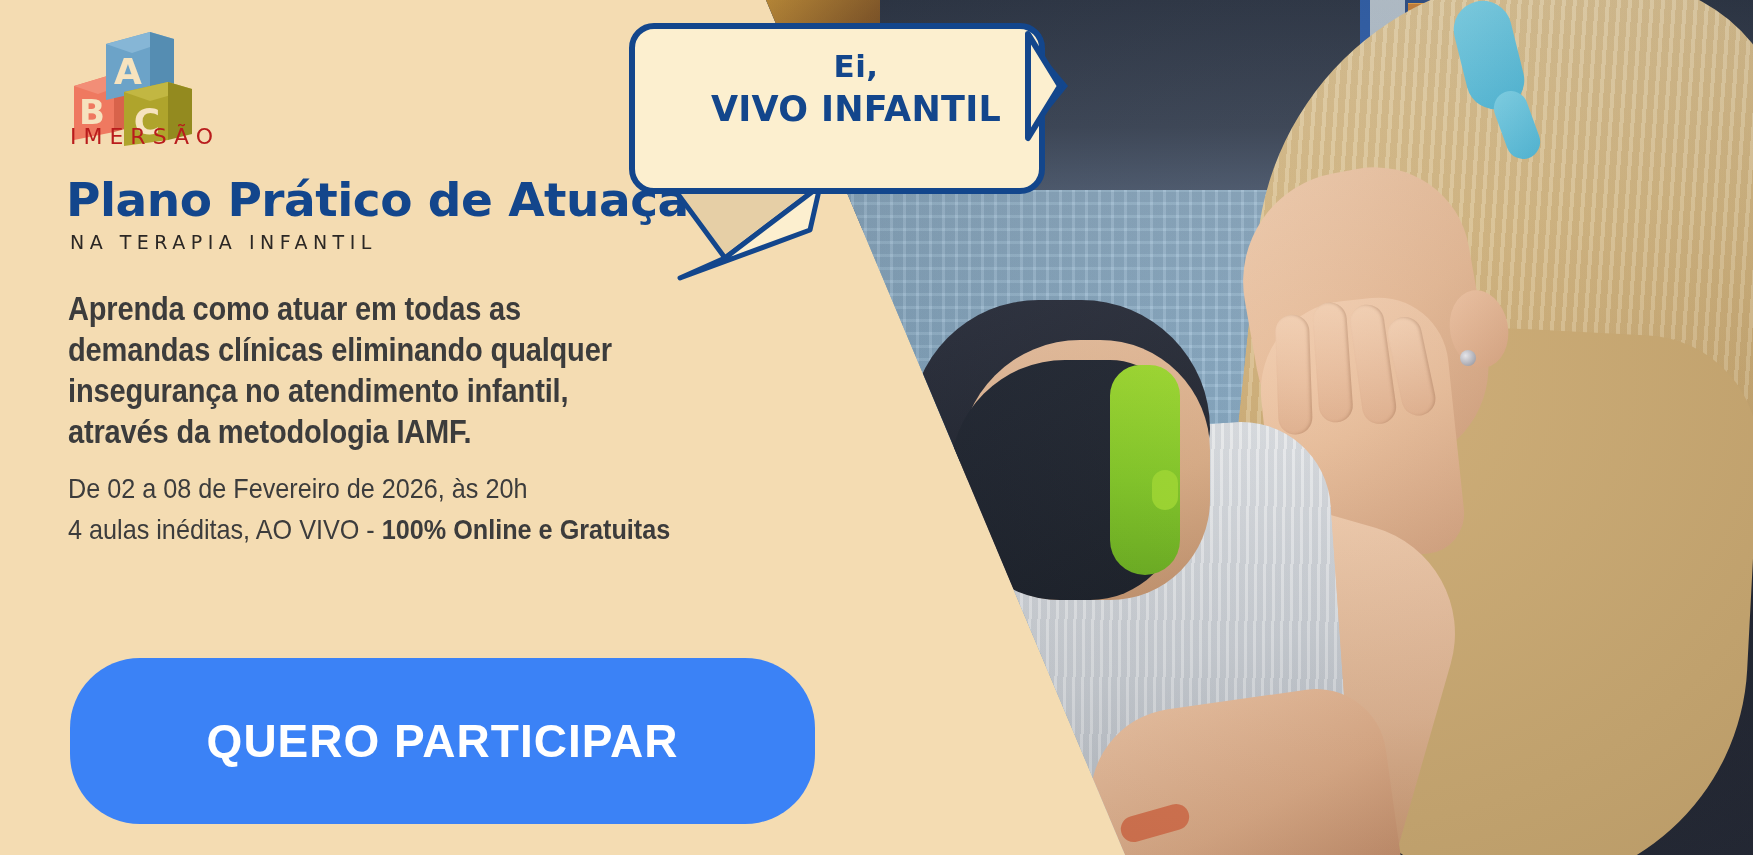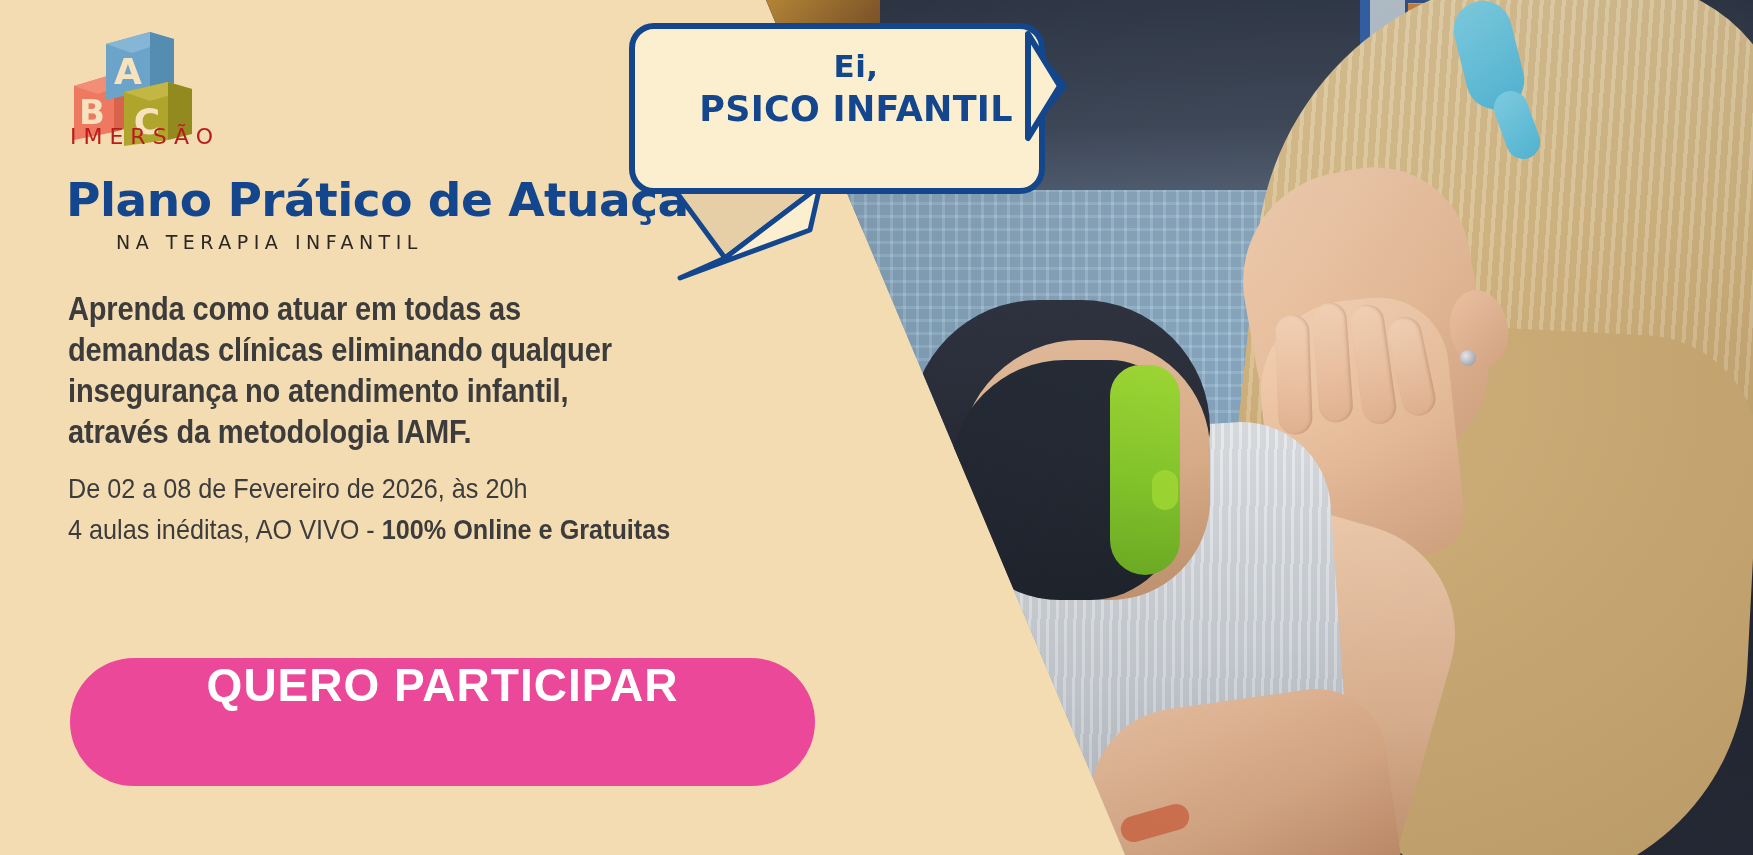--- a/index.html
+++ b/index.html
@@ -207,21 +207,21 @@
     font-size:22px;letter-spacing:7px;font-weight:400;color:#b91c1c;
     font-family:"DejaVu Sans","Liberation Sans",sans-serif;
   }
   .title{
     position:absolute;left:66px;top:172px;
     font-size:47px;font-weight:bold;color:#13468C;letter-spacing:-0.5px;
     font-family:"DejaVu Sans","Liberation Sans",sans-serif;
   }
   .subtitle{
     position:absolute;left:70px;top:231px;
-    font-size:19px;letter-spacing:5.5px;font-weight:400;color:#2b2724;margin-left:46px;
+    font-size:19px;letter-spacing:5.5px;font-weight:400;color:#2b2724;
   }
 
   .lead{
     position:absolute;left:68px;top:288px;width:740px;
     font-size:33px;line-height:41px;font-weight:bold;color:#3c3c3c;
     font-family:"Liberation Sans","DejaVu Sans",sans-serif;
     transform:scaleX(.88);transform-origin:left top;
     letter-spacing:-0.2px;
   }
   .lead span{display:block;}
@@ -229,25 +229,25 @@
   .details{
     position:absolute;left:68px;top:468px;width:900px;
     font-size:28px;line-height:41px;color:#3c3c3c;font-weight:400;
     font-family:"Liberation Sans","DejaVu Sans",sans-serif;
     transform:scaleX(.90);transform-origin:left top;
   }
   .details .row{display:block;white-space:nowrap;}
   .details b{font-weight:bold;}
 
   .cta{
-    position:absolute;left:70px;top:658px;width:745px;height:128px;
-    background:#ec4899;border-radius:70px;border:none;cursor:pointer;
+    position:absolute;left:70px;top:658px;width:745px;height:166px;
+    background:#3b82f6;border-radius:70px;border:none;cursor:pointer;
     color:#ffffff;font-size:46px;font-weight:bold;letter-spacing:1px;
     font-family:"Liberation Sans","DejaVu Sans",sans-serif;
-    display:flex;justify-content:center;
+    display:flex;align-items:center;justify-content:center;
     padding:0;
   }
 
   
   .bubble-wrap{position:absolute;left:620px;top:8px;width:460px;height:300px;z-index:8;}
   .bubble-wrap svg{display:block;overflow:visible;}
   .bubble-text{
     position:absolute;left:28px;top:38px;width:416px;
     text-align:center;color:#13468C;
     font-family:"DejaVu Sans","Liberation Sans",sans-serif;
@@ -364,17 +364,17 @@
       </g>
 
       <polygon points="398,18 448,78 398,140" fill="#13468C"></polygon>
 
       <rect x="12" y="18" width="410" height="165" rx="22" ry="22" fill="#FCEFCF" stroke="#13468C" stroke-width="6"></rect>
 
       <polygon points="408,26 440,78 408,130" fill="#FCEFCF" stroke="#13468C" stroke-width="6" stroke-linejoin="round"></polygon>
     </svg>
     <div class="bubble-text">
       <div class="bubble-l1">Ei,</div>
-      <div class="bubble-l2">PSICO INFANTIL</div>
+      <div class="bubble-l2">VIVO INFANTIL</div>
     </div>
   </div>
 
 </div>
 
 </body></html>

